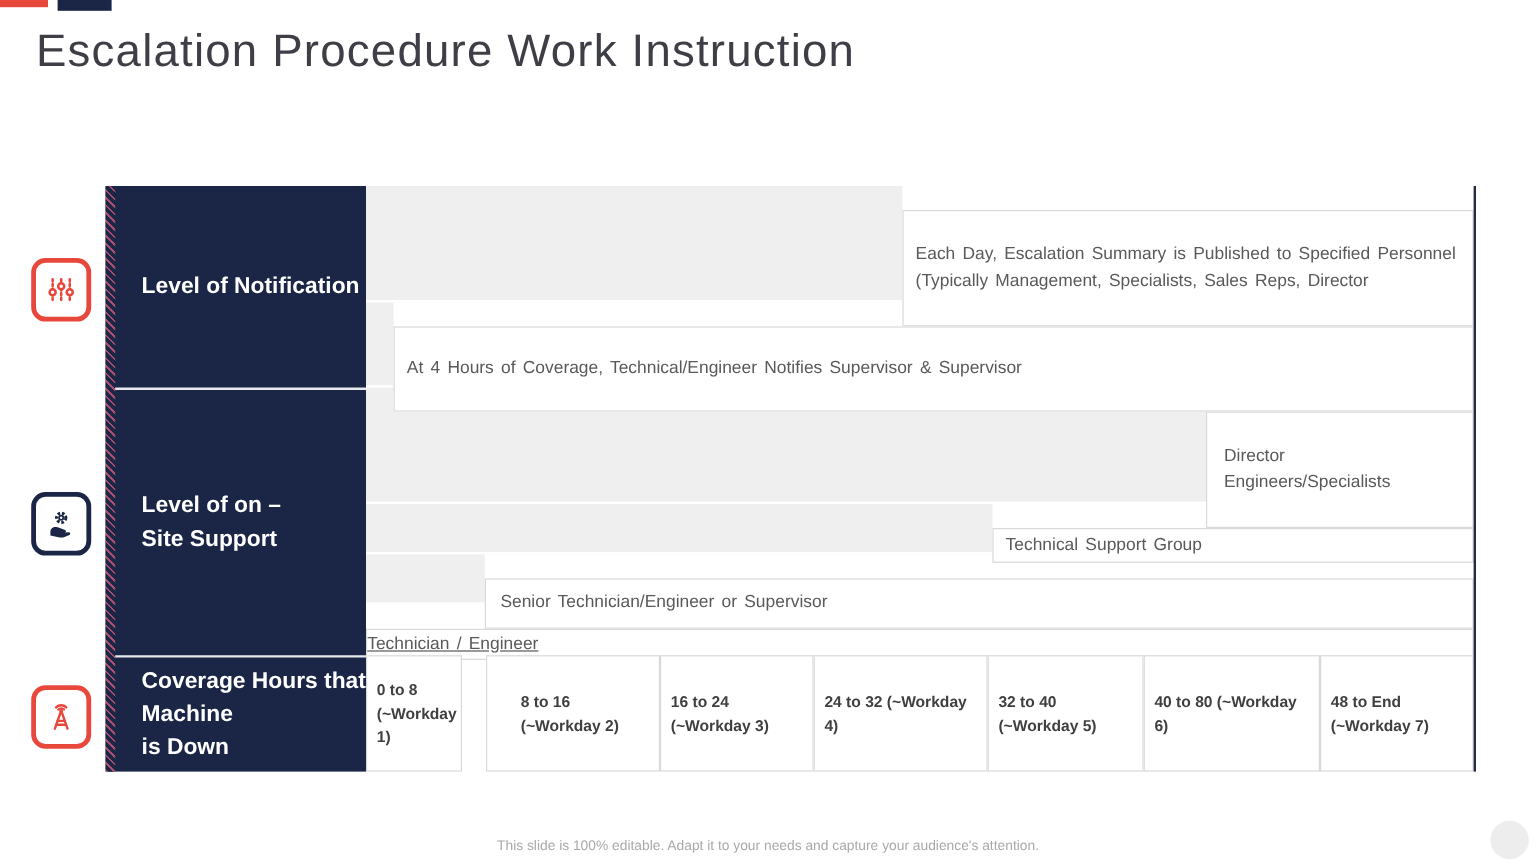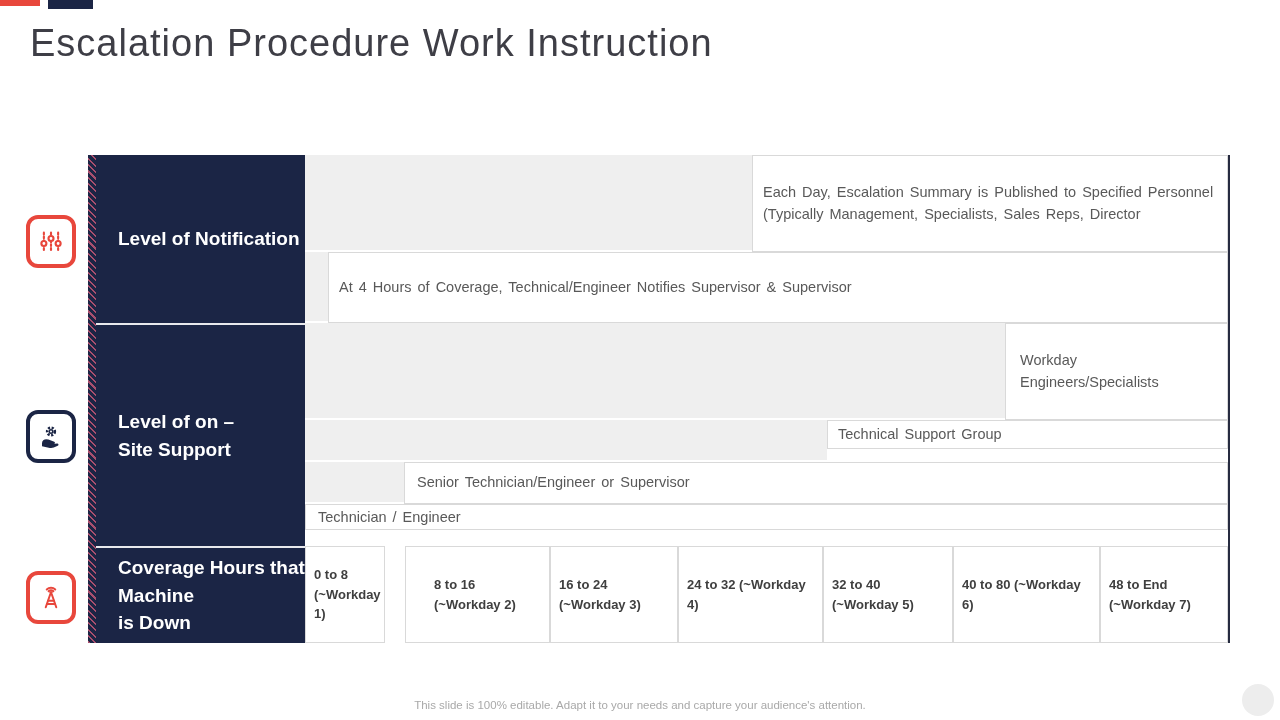--- a/index.html
+++ b/index.html
@@ -32,27 +32,27 @@
   .filler{position:absolute;background:var(--cell-gray,#efefef);
           border-bottom:2px solid #fff;box-sizing:border-box;}
   .f1{left:217px;top:0;width:447px;height:97px;}
   .f2{left:217px;top:97px;width:23px;height:71px;}
   .f3{left:217px;top:168px;width:700px;height:97px;}
   .f4{left:217px;top:265px;width:522px;height:42px;}
   .f5{left:217px;top:307px;width:99px;height:42px;}
 
   .cell{position:absolute;background:#fff;border:1px solid var(--cell-border,#d9d9d9);
         box-sizing:border-box;display:flex;align-items:center;color:var(--cell-text,#595959);
-        font-size:14.5px;line-height:1.45;padding:4px 10px;white-space:pre-line;word-spacing:2px;}
+        font-size:14.5px;line-height:1.45;padding:4px 10px;white-space:pre-line;word-spacing:2px;margin-top:20px;}
   .c1{left:664px;top:0;width:476px;height:97px;}
   .c2{left:240px;top:97px;width:900px;height:71px;}
   .c3{left:917px;top:168px;width:223px;height:97px;padding-left:14px;}
   .c4{left:739px;top:265px;width:401px;height:29px;}
   .c5{left:316px;top:307px;width:824px;height:42px;padding-left:12px;}
-  .c6{left:217px;top:349px;width:923px;height:26px;padding-left:12px;}
+  .c6{left:217px;top:349px;width:923px;height:26px;padding-left:0;text-decoration:underline;}
 
   .ccell{position:absolute;top:391px;height:97px;background:#fff;
          border:1px solid var(--cell-border,#d9d9d9);box-sizing:border-box;
          display:flex;align-items:center;color:#3f3f3f;font-weight:bold;
          font-size:13px;line-height:1.5;padding:0 8px;white-space:pre-line;}
   .cc1{left:217px;width:80px;}
   .cc2{left:317px;width:145px;padding-left:28px;}
   .cc3{left:462px;width:128px;}
   .cc4{left:590px;width:145px;}
   .cc5{left:735px;width:130px;}
@@ -116,21 +116,21 @@
     </div>
 
     <div class="filler f1"></div>
     <div class="filler f2"></div>
     <div class="filler f3"></div>
     <div class="filler f4"></div>
     <div class="filler f5"></div>
 
     <div class="cell c1">Each Day, Escalation Summary is Published to Specified Personnel (Typically Management, Specialists, Sales Reps, Director</div>
     <div class="cell c2">At 4 Hours of Coverage, Technical/Engineer Notifies Supervisor &amp; Supervisor</div>
-    <div class="cell c3">Workday
+    <div class="cell c3">Director
 Engineers/Specialists</div>
     <div class="cell c4">Technical Support Group</div>
     <div class="cell c5">Senior Technician/Engineer or Supervisor</div>
     <div class="cell c6">Technician / Engineer</div>
 
     <div class="ccell cc1">0 to 8
 (~Workday 1)</div>
     <div class="ccell cc2">8 to 16
 (~Workday 2)</div>
     <div class="ccell cc3">16 to 24

